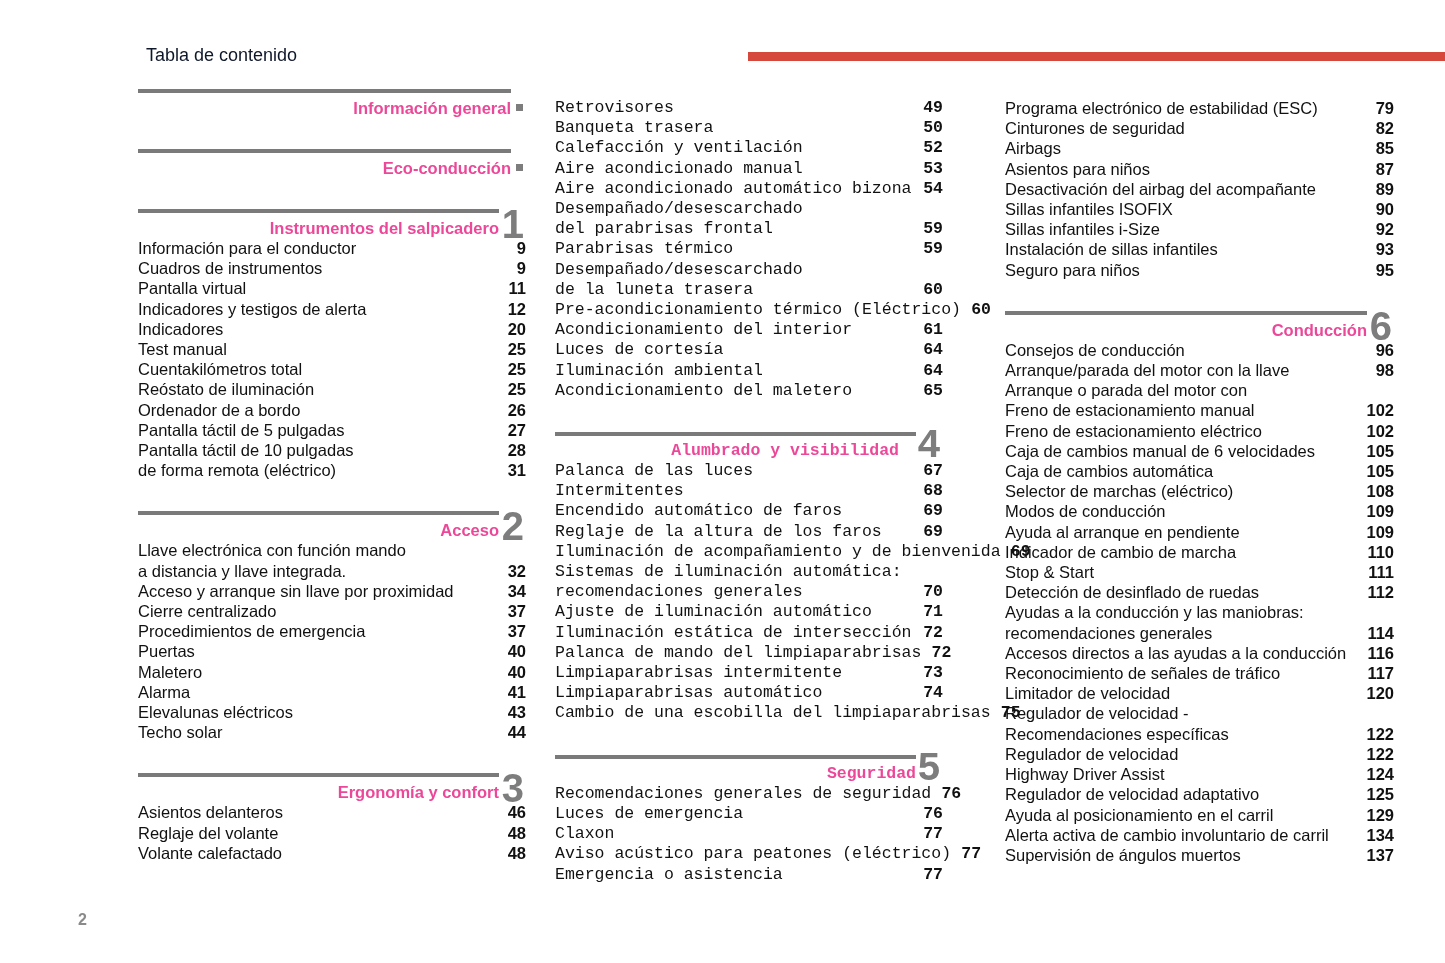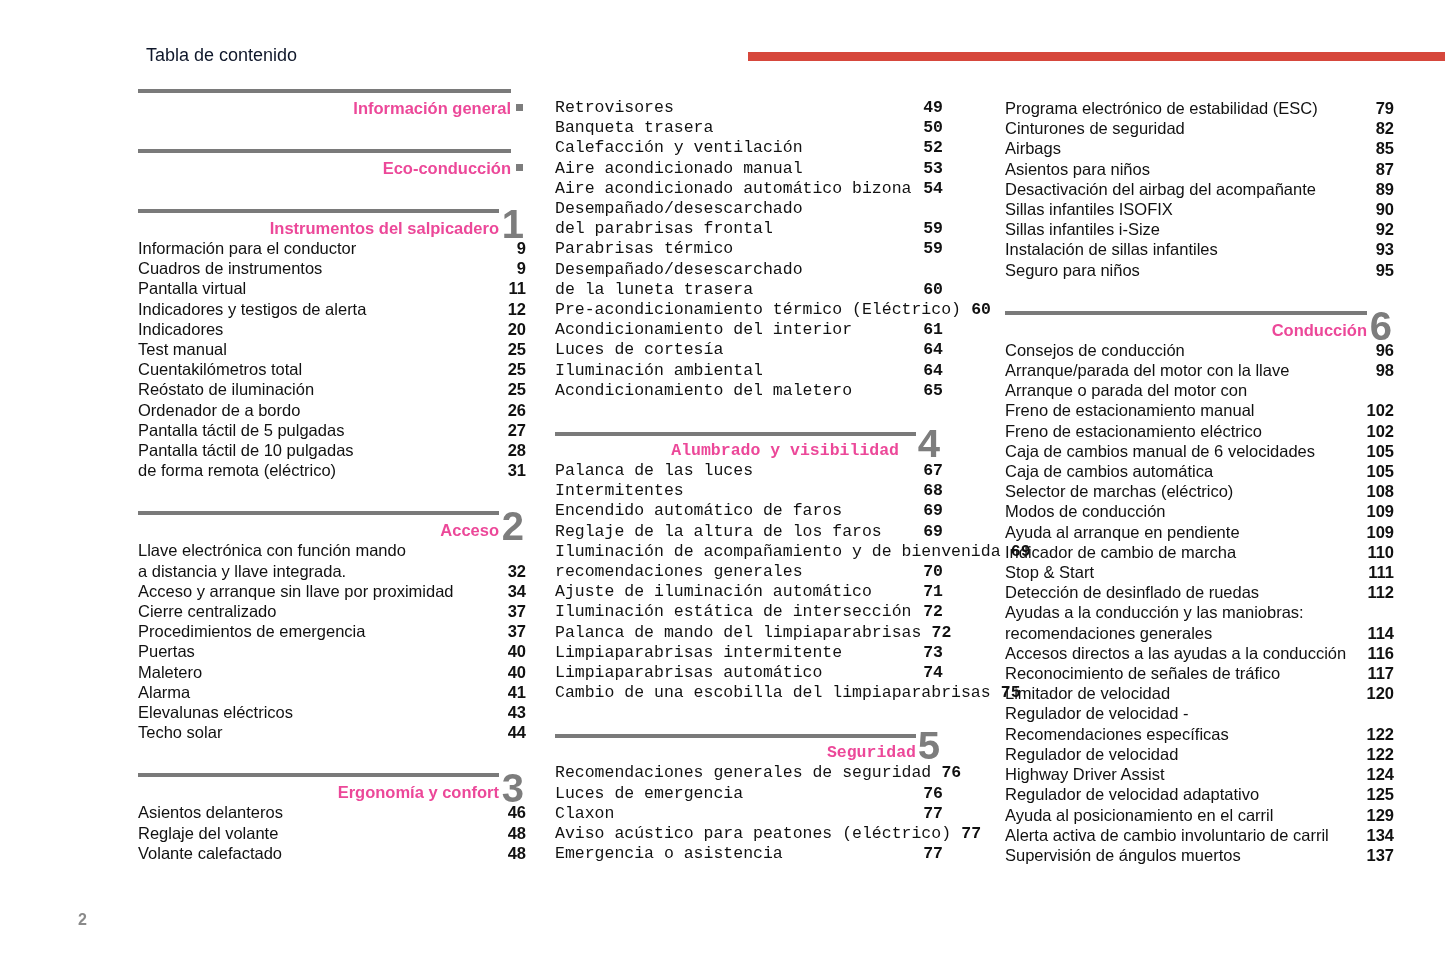--- a/index.html
+++ b/index.html
@@ -249,20 +249,23 @@
       </div>
       <div class="item">
         <span class="lbl">Reglaje de la altura de los faros</span>
         <span class="pg">69</span>
       </div>
       <div class="item">
         <span class="lbl">Iluminación de acompañamiento y de bienvenida</span>
         <span class="pg">69</span>
       </div>
       <div class="item">
+        <span class="lbl">Sistemas de iluminación automática:</span>
+      </div>
+      <div class="item">
         <span class="lbl">recomendaciones generales</span>
         <span class="pg">70</span>
       </div>
       <div class="item">
         <span class="lbl">Ajuste de iluminación automático</span>
         <span class="pg">71</span>
       </div>
       <div class="item">
         <span class="lbl">Iluminación estática de intersección</span>
         <span class="pg">72</span>

